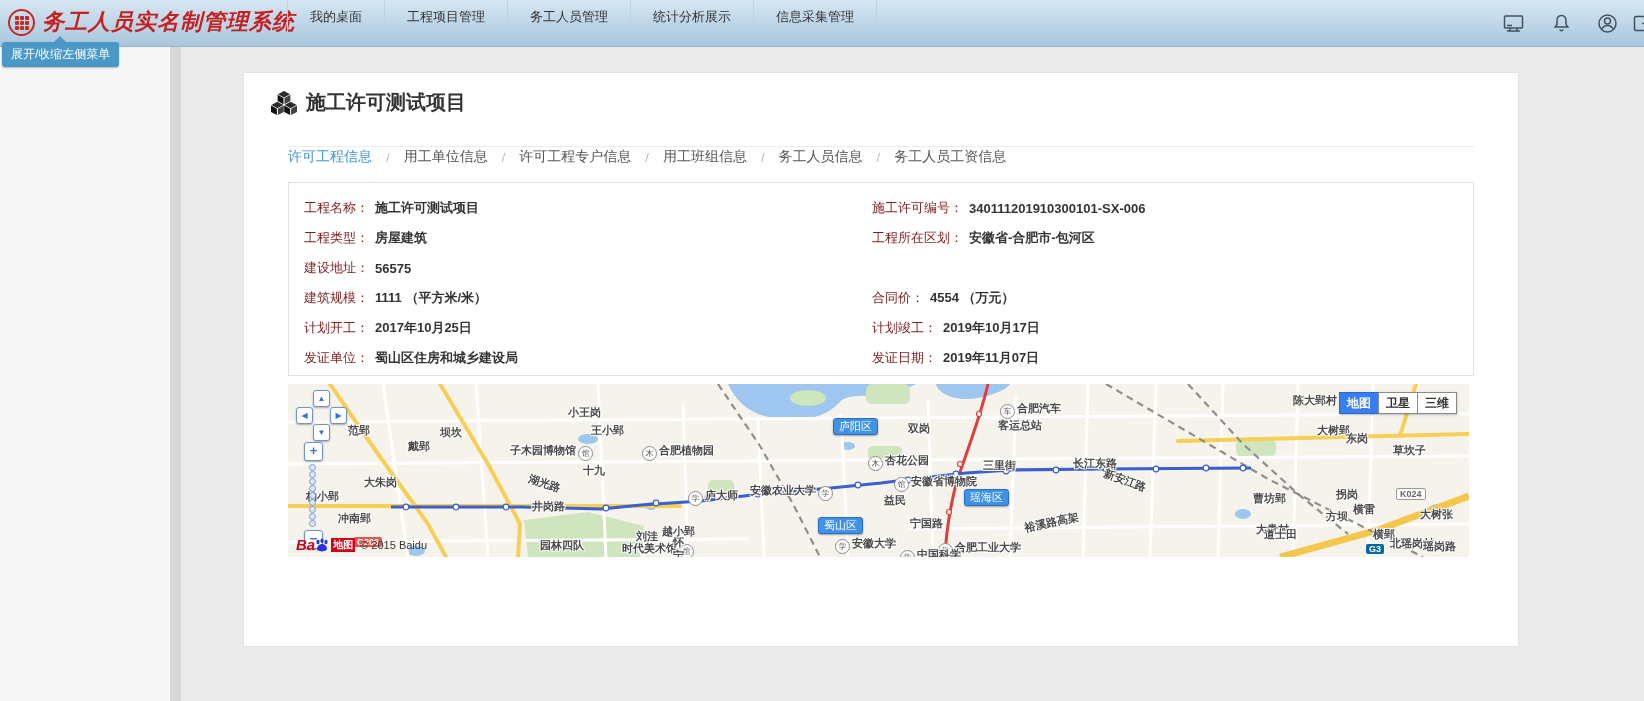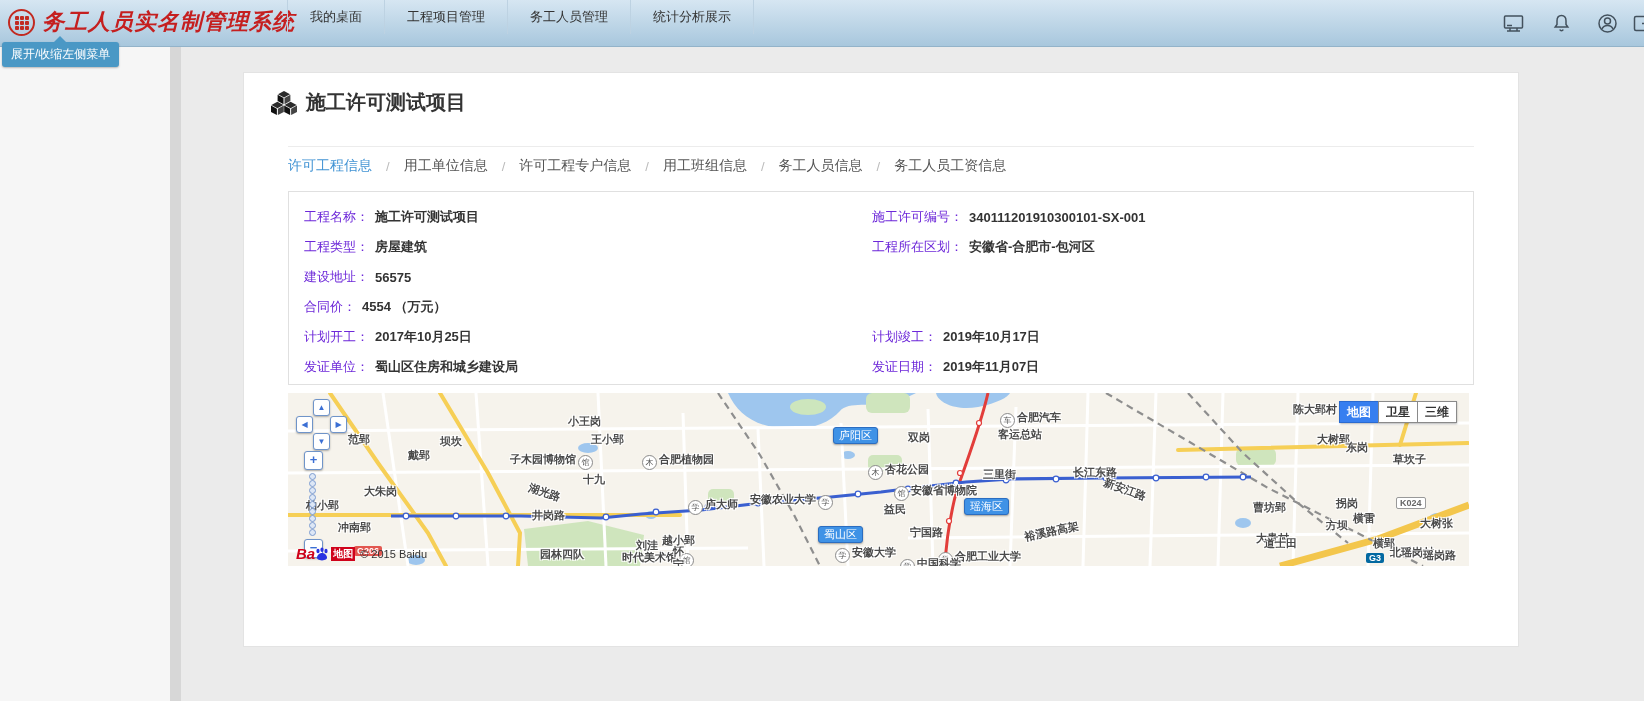--- a/index.html
+++ b/index.html
@@ -27,32 +27,32 @@
     border-bottom-color:#4a98c5;border-top:none;}
   
   .sidebar{position:absolute;left:0;top:46px;width:170px;height:655px;background:#f6f6f6;}
   .side-divider{position:absolute;left:170px;top:46px;width:11px;height:655px;background:#d7d7d7;}
   .content{position:absolute;left:181px;top:46px;width:1463px;height:655px;background:#ebebeb;}
   
   .card{position:absolute;left:243px;top:72px;width:1276px;height:575px;background:#fff;
     border:1px solid #e3e3e3;box-sizing:border-box;}
   .card-title{margin:16px 0 0 27px;display:flex;align-items:center;font-size:20px;font-weight:bold;color:#333;}
   .card-title svg{margin-right:9px;}
-  .tabs{margin:30px 44px 0 44px;border-top:1px solid #ececec;padding-top:10px;
+  .tabs{margin:30px 44px 0 44px;border-top:1px solid #ececec;padding-top:1px;
     display:flex;align-items:center;font-size:14px;color:#555;}
   .tab{cursor:pointer;}
   .tab.active{color:#4193d4;}
   .tab-sep{color:#bbb;margin:0 14px;font-size:13px;}
   
   .fields{margin:16px 44px 0 44px;height:194px;border:1px solid #e0e0e0;box-sizing:border-box;
     padding:10px 0 0 15px;}
   .fp-row{display:flex;height:30px;align-items:center;font-size:13px;}
   .fp-cell{display:flex;align-items:center;white-space:nowrap;}
   .fp-cell.l{width:568px;}
-  .lbl{color:#6d28d9;margin-right:6px;}
+  .lbl{color:#7f1d1d;margin-right:6px;}
   .val{color:#333;font-weight:bold;}
   
   .map{position:relative;margin:8px 0 0 44px;width:1181px;height:173px;overflow:hidden;
     background:#f6f3ec;cursor:grab;}
   .map svg.bgart{position:absolute;left:0;top:0;}
   .ml{position:absolute;font-size:11px;color:#4a4a4a;font-weight:600;white-space:nowrap;line-height:1.15;
     text-shadow:-1px -1px 0 #fff,1px -1px 0 #fff,-1px 1px 0 #fff,1px 1px 0 #fff;z-index:5;}
   .ml em{font-style:normal;}
   .ml.wrap{white-space:normal;}
   .ml.district{background:#3f92e6;border:1px solid #2b6dc0;color:#fff;padding:1px 5px;border-radius:3px;
@@ -100,20 +100,21 @@
         <i></i>
         <i></i>
     </span>
   </div>
   <div class="sys-title">务工人员实名制管理系统</div>
   <div class="nav">
     <div class="nav-item">我的桌面</div>
     <div class="nav-item">工程项目管理</div>
     <div class="nav-item">务工人员管理</div>
     <div class="nav-item">统计分析展示</div>
+    <div class="nav-item">信息采集管理</div>
   </div>
   <div class="hdr-icons">
     <span class="hicon" style="left:18px">
       <svg viewBox="0 0 23 23" width="23" height="23">
           <rect x="2.5" y="4" width="18" height="12" rx="1"></rect>
           <path d="M5,13.5 h5 M8,16 v3 M15,16 v3 M5,19 h13"></path>
         </svg>
     </span>
     <span class="hicon" style="left:66px">
       <svg viewBox="0 0 23 23" width="23" height="23">
@@ -176,41 +177,45 @@
   </div>
 
   <div class="fields">
     <div class="fp-row">
       <div class="fp-cell l">
         <span class="lbl">工程名称：</span>
         <span class="val">施工许可测试项目</span>
       </div>
       <div class="fp-cell">
         <span class="lbl">施工许可编号：</span>
-        <span class="val">340111201910300101-SX-001</span>
+        <span class="val">340111201910300101-SX-006</span>
       </div>
     </div>
     <div class="fp-row">
       <div class="fp-cell l">
         <span class="lbl">工程类型：</span>
         <span class="val">房屋建筑</span>
       </div>
       <div class="fp-cell">
         <span class="lbl">工程所在区划：</span>
         <span class="val">安徽省-合肥市-包河区</span>
       </div>
     </div>
     <div class="fp-row">
       <div class="fp-cell l">
         <span class="lbl">建设地址：</span>
         <span class="val">56575</span>
       </div>
       <div class="fp-cell"></div>
     </div>
     <div class="fp-row">
+      <div class="fp-cell l">
+        <span class="lbl">建筑规模：</span>
+        <span class="val">1111 （平方米/米）</span>
+      </div>
       <div class="fp-cell">
         <span class="lbl">合同价：</span>
         <span class="val">4554 （万元）</span>
       </div>
     </div>
     <div class="fp-row">
       <div class="fp-cell l">
         <span class="lbl">计划开工：</span>
         <span class="val">2017年10月25日</span>
       </div>

